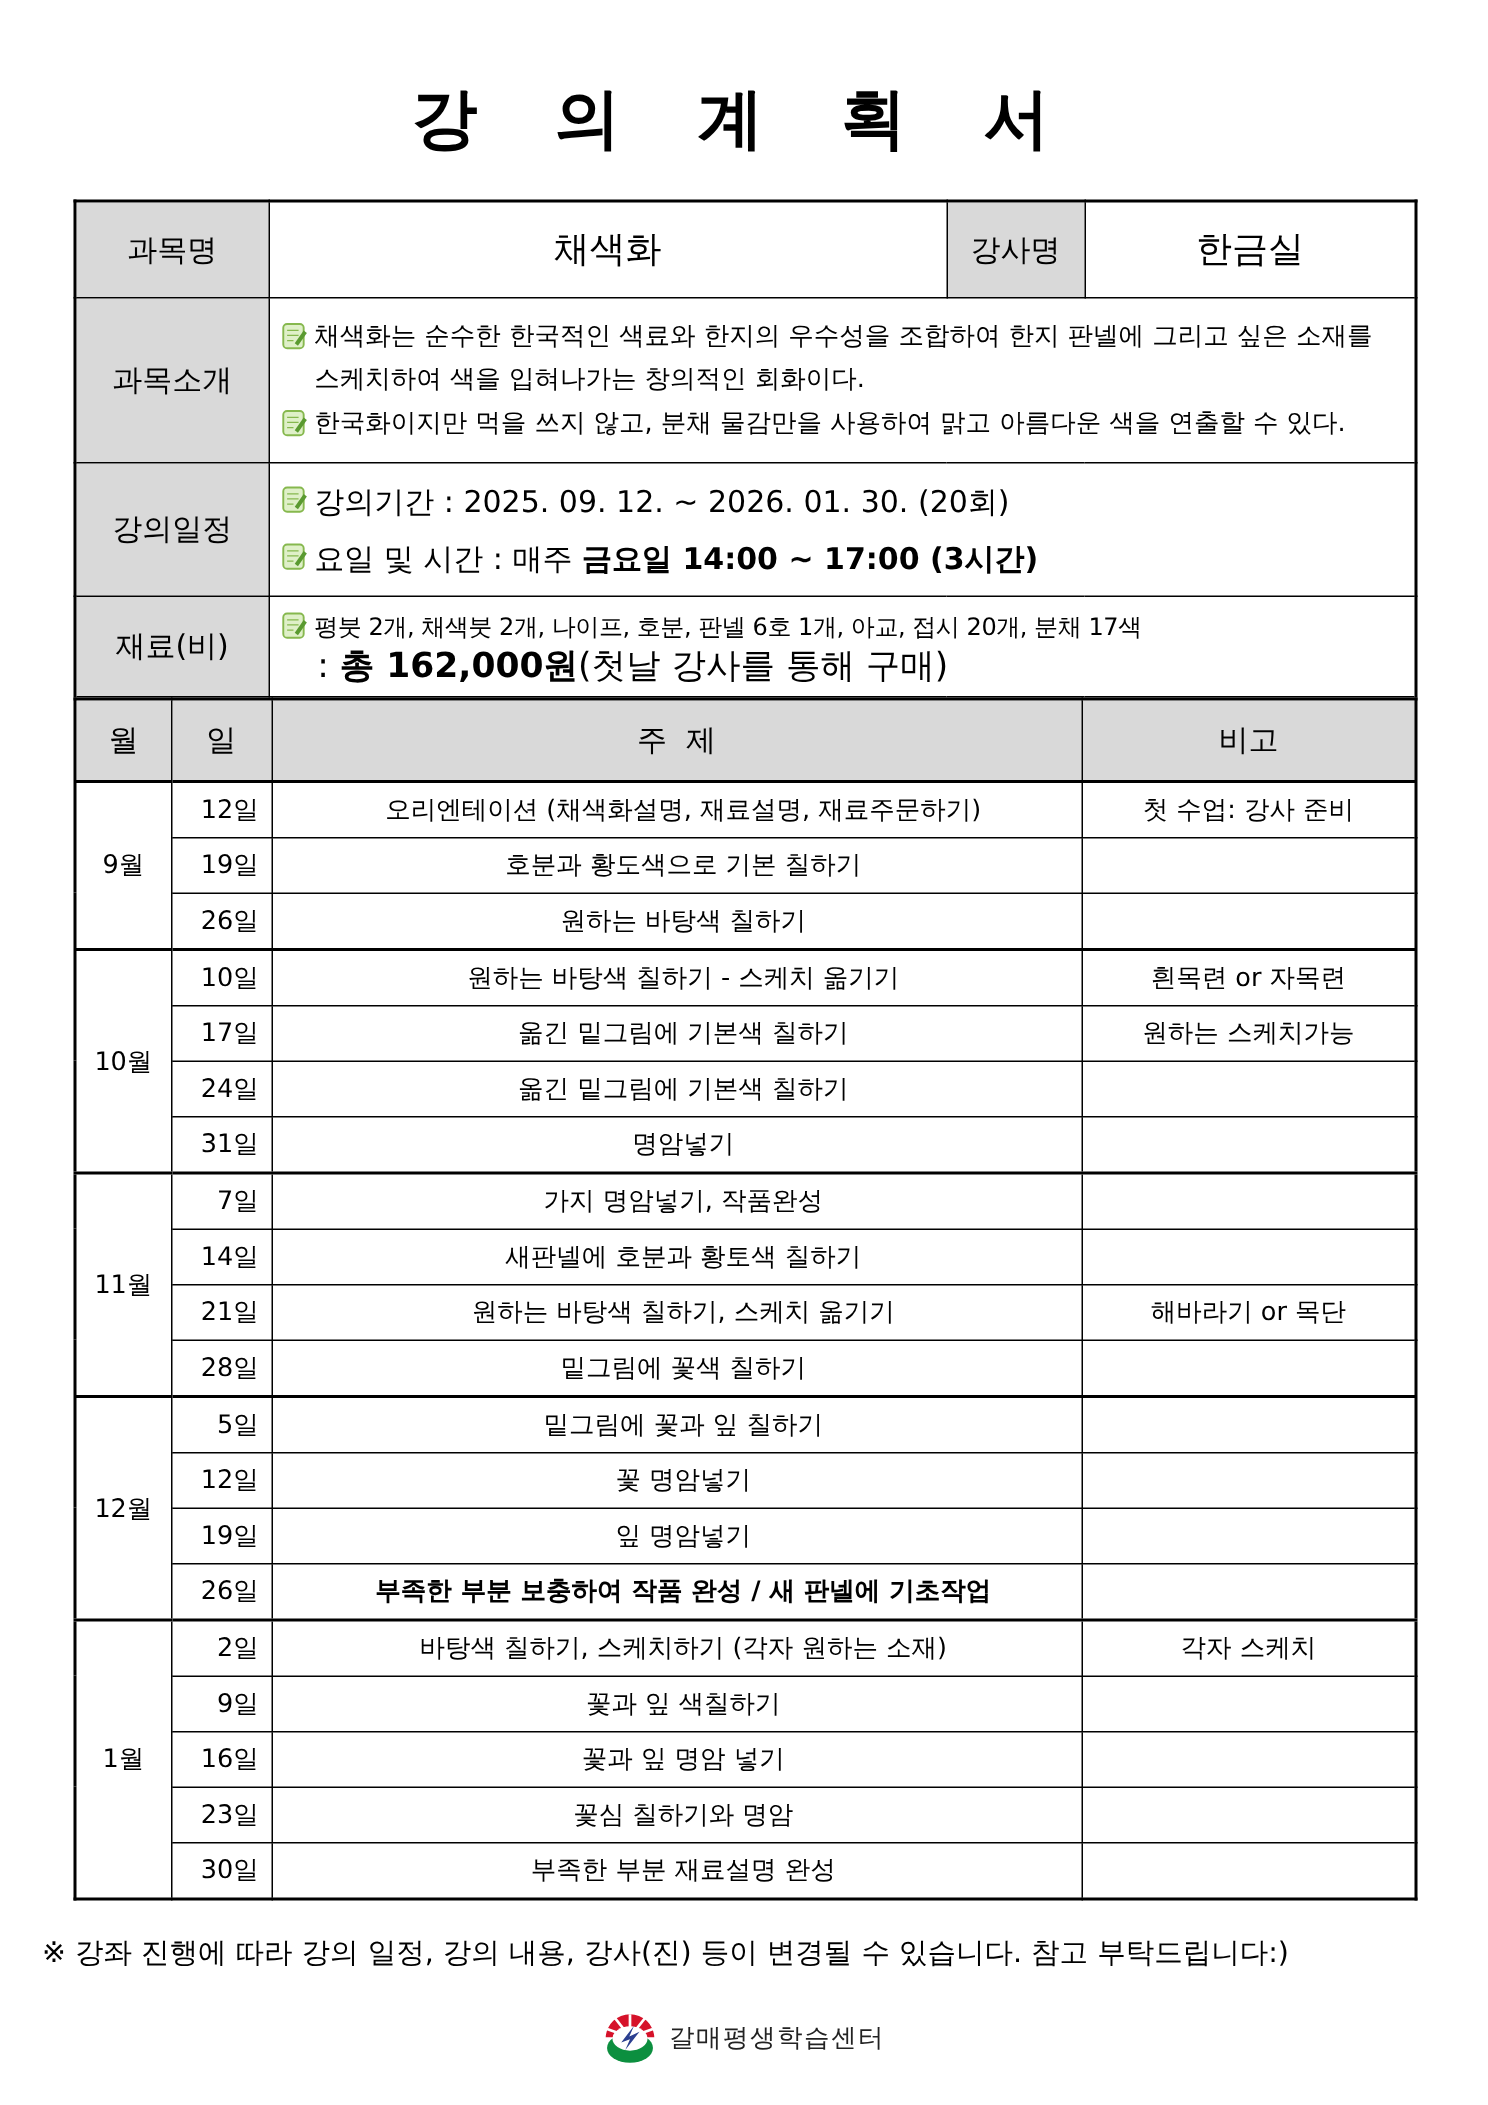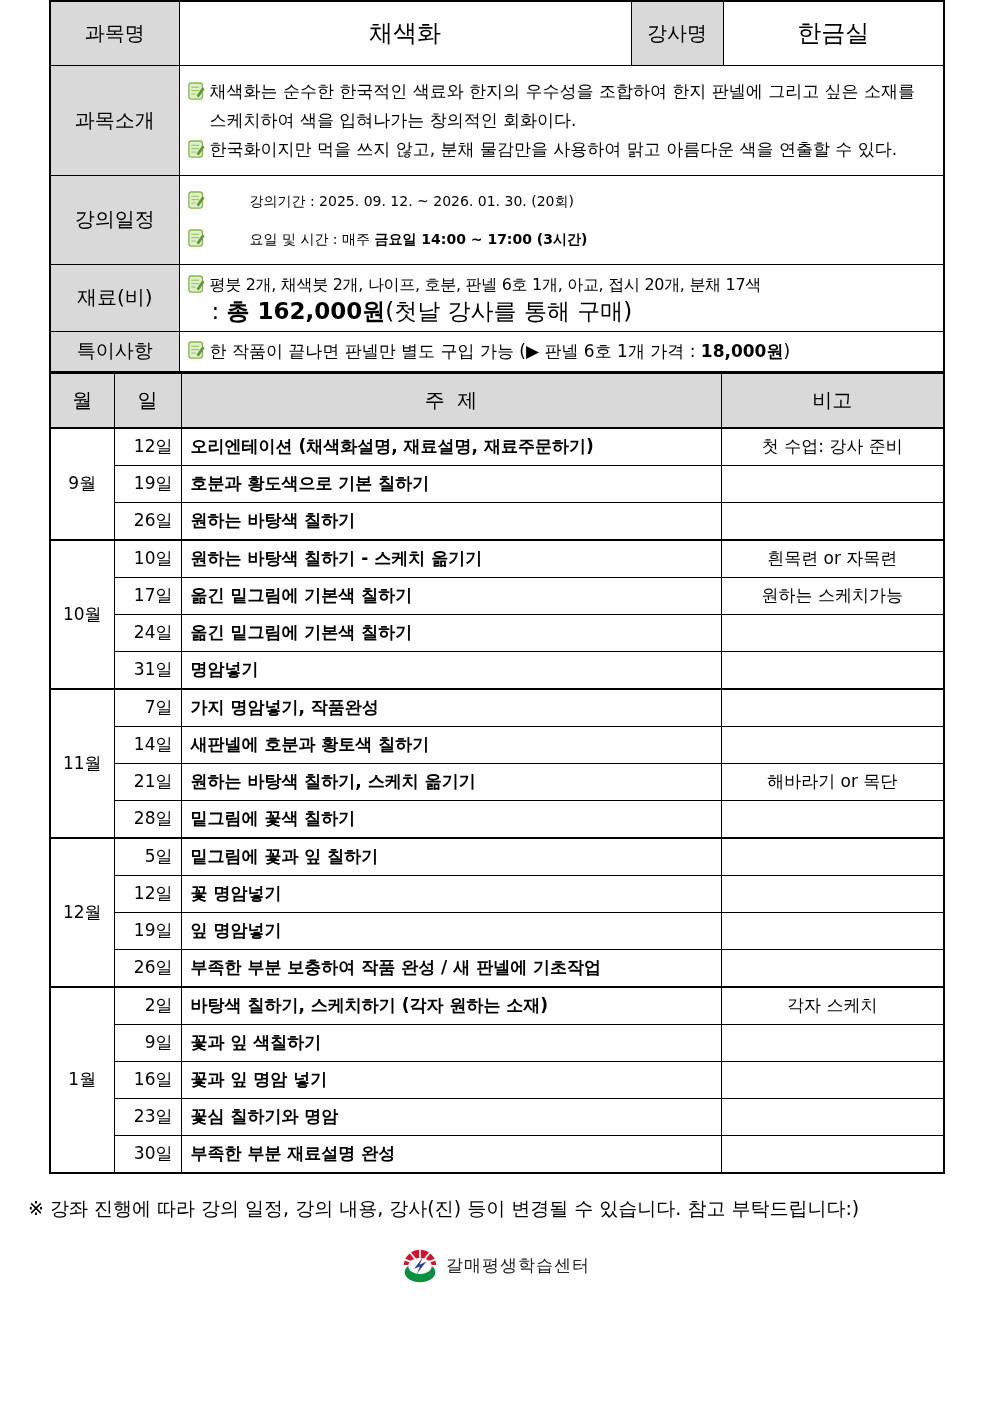--- a/index.html
+++ b/index.html
@@ -25,35 +25,35 @@
   .label-cell{
     background:#d9d9d9;
     text-align:center;
     font-size:20px;
   }
   .center-cell{text-align:center;font-size:24px;}
   .content-cell{padding:6px 10px 6px 8px;vertical-align:middle;margin-top:40px;}
   .bullet-line{display:flex;align-items:flex-start;font-size:17px;line-height:29px;}
   .bullet-line .memo{flex:0 0 22px;padding-top:5px;}
   .bullet-line .btxt{flex:1;}
-  .sched-line{font-size:14px;line-height:38px;gap:40px;}
+  .sched-line{font-size:20px;line-height:38px;}
   .mat-line1{font-size:16px;letter-spacing:-0.3px;line-height:27px;}
   .mat-line2{font-size:23px;line-height:27px;padding-left:24px;}
   .b{font-weight:bold;}
   .sched-table .hdr td{
     background:#d9d9d9;
     text-align:center;
     font-size:20px;
     height:53px;
     white-space:pre;
   }
   .sched-table td{height:36px;font-size:17px;}
   .month-cell{text-align:center;font-size:18px;}
   .day-cell{text-align:right;padding-right:8px;font-size:17px;}
-  .topic-cell{text-align:left;padding-left:9px;font-weight:bold;}
+  .topic-cell{text-align:center;padding-left:9px;}
   .note-cell{text-align:center;font-size:16px;}
   tr.mstart td{border-top-width:2px;}
   .footnote{
     margin:22px 0 0 28px;
     font-size:19px;
     white-space:nowrap;
   }
   .logo-row{
     margin-top:26px;
     display:flex;
@@ -62,20 +62,21 @@
     gap:8px;
   }
   .logo-text{font-size:17px;color:#222;letter-spacing:1px;}
   .memo svg, .logo-mark svg{display:block;}
 </style>
 </head>
 <body>
 
 <div class="page">
 
+  <div class="doc-title">강 의 계 획 서</div>
 
   <table class="info-table">
     <colgroup>
         <col style="width:129px">
         <col style="width:452px">
         <col style="width:92px">
         <col style="width:221px">
       </colgroup>
     <tbody>
         <tr style="height:64px">
@@ -151,37 +152,20 @@
                   <rect x="1" y="1" width="16" height="19" rx="3" fill="#dff0c8" stroke="#86b84e" stroke-width="1.5"></rect>
                   <line x1="4" y1="6" x2="13" y2="6" stroke="#86b84e"></line>
                   <line x1="4" y1="10" x2="13" y2="10" stroke="#86b84e"></line>
                   <line x1="4" y1="14" x2="9" y2="14" stroke="#86b84e"></line>
                   <path d="M10 16 L17 6 L19.5 8 L12.5 18 Z" fill="#5a9a30"></path>
                 </svg>
               </span>
           <span class="btxt">평붓 2개, 채색붓 2개, 나이프, 호분, 판넬 6호 1개, 아교, 접시 20개, 분채 17색</span>
         </div>
         <div class="mat-line2"><span>: </span><span class="b">총 162,000원</span><span>(첫날 강사를 통해 구매)</span></div>
-      </td>
-    </tr>
-    <tr style="height:40px">
-      <td class="label-cell" style="font-size:19px">특이사항</td>
-      <td class="content-cell" colspan="3">
-        <div class="bullet-line" style="line-height:24px">
-          <span class="memo" style="padding-top:2px">
-                <svg width="17" height="19" viewBox="0 0 20 22">
-                  <rect x="1" y="1" width="16" height="19" rx="3" fill="#dff0c8" stroke="#86b84e" stroke-width="1.5"></rect>
-                  <line x1="4" y1="6" x2="13" y2="6" stroke="#86b84e"></line>
-                  <line x1="4" y1="10" x2="13" y2="10" stroke="#86b84e"></line>
-                  <line x1="4" y1="14" x2="9" y2="14" stroke="#86b84e"></line>
-                  <path d="M10 16 L17 6 L19.5 8 L12.5 18 Z" fill="#5a9a30"></path>
-                </svg>
-              </span>
-          <span class="btxt"><span>한 작품이 끝나면 판넬만 별도 구입 가능 (▶ 판넬 6호 1개 가격 : </span><span class="b">18,000원</span><span>)</span></span>
-        </div>
       </td>
     </tr>
   </tbody>
     </table>
 
   <table class="sched-table">
     <colgroup>
         <col style="width:64px">
         <col style="width:67px">
         <col style="width:540px">

